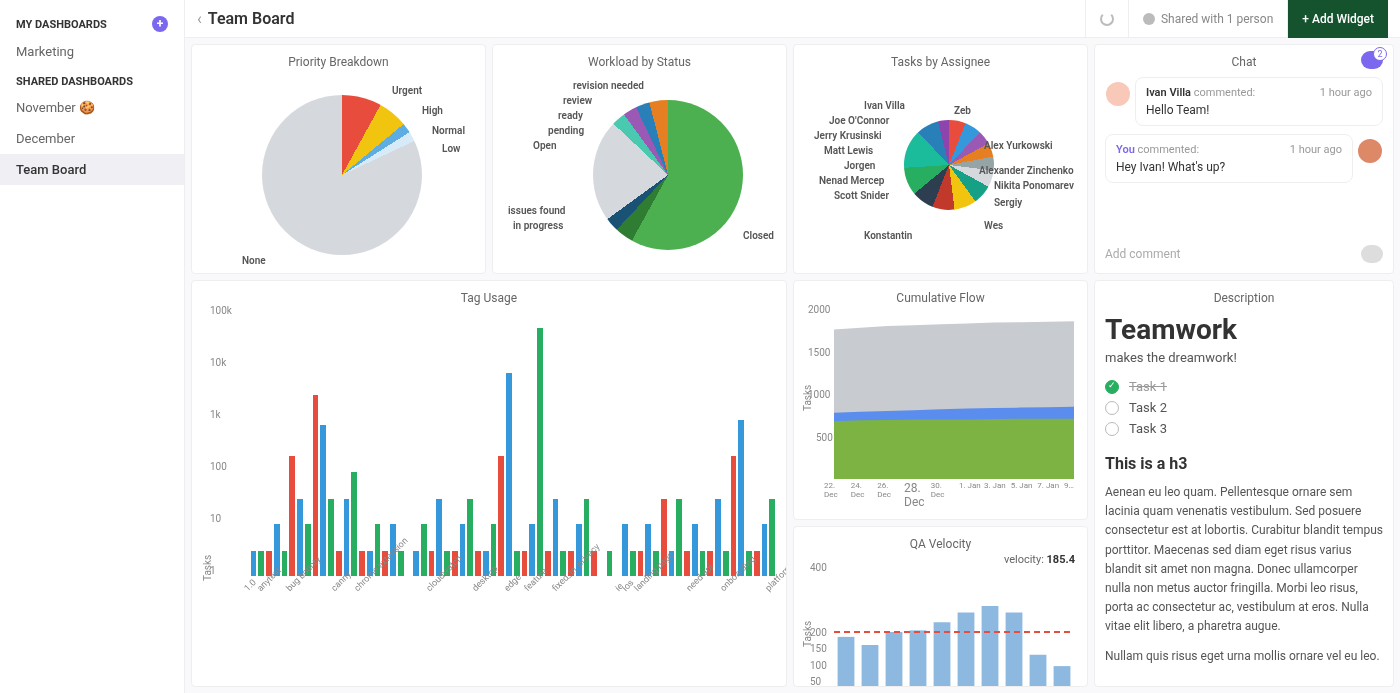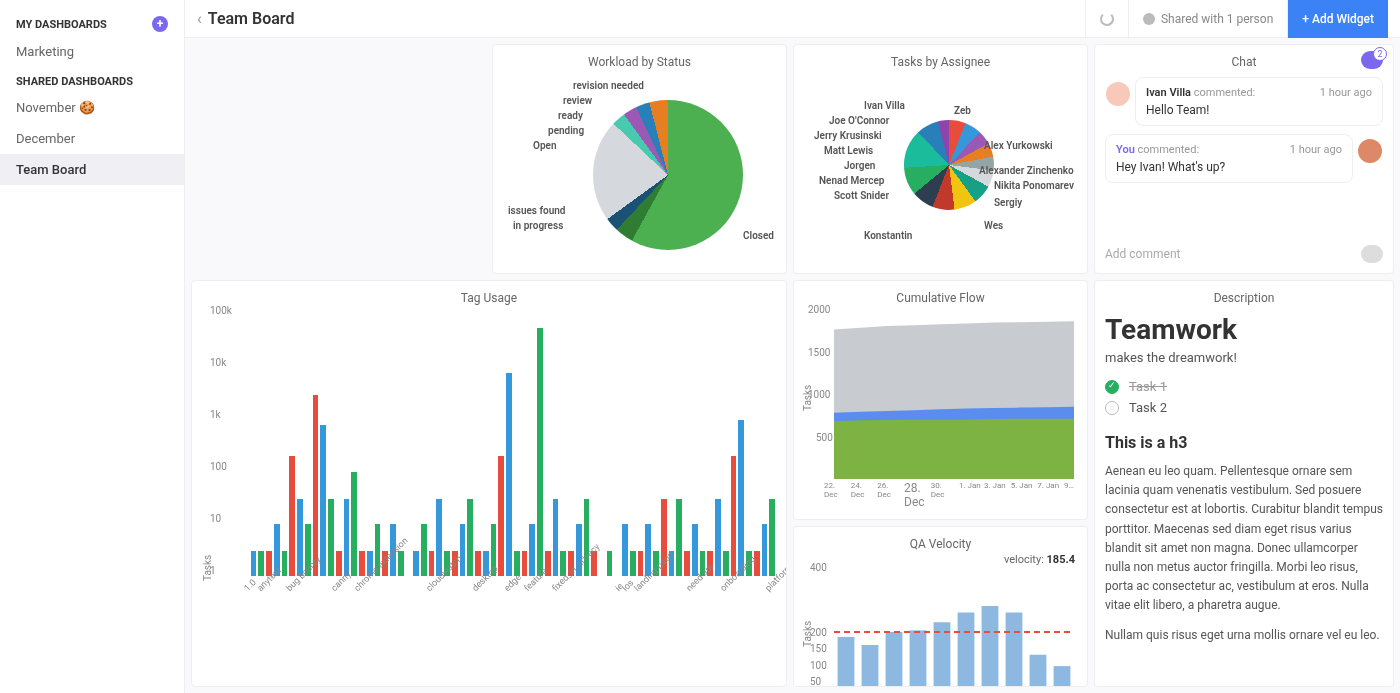--- a/index.html
+++ b/index.html
@@ -7,21 +7,21 @@
 .sidebar { width: 185px; background: #fff; border-right: 1px solid #eee; padding-top: 8px; }
 .side-section { padding: 8px 16px 4px; font-size: 11px; font-weight: 700; color: #333; display: flex; justify-content: space-between; align-items: center; }
 .plus-circle { width: 16px; height: 16px; border-radius: 50%; background: #7b68ee; color: #fff; display: flex; align-items: center; justify-content: center; font-size: 12px; line-height: 1; }
 .side-item { padding: 8px 16px; font-size: 13px; color: #666; cursor: pointer; }
 .side-item.active { background: #f0f0f4; color: #333; font-weight: 500; }
 .main { flex: 1; display: flex; flex-direction: column; }
 .topbar { height: 38px; background: #fff; border-bottom: 1px solid #eee; display: flex; align-items: center; padding: 0 12px; }
 .back-icon { color: #999; margin-right: 6px; font-size: 16px; cursor: pointer; }
 .page-title { font-size: 16px; font-weight: 600; color: #333; flex: 1; }
 .tb-btn { height: 38px; padding: 0 14px; display: flex; align-items: center; border-left: 1px solid #eee; color: #888; font-size: 12px; cursor: pointer; }
-.tb-btn.primary { background: #3b82f6; color: #fff; font-weight: 500; }
+.tb-btn.primary { background: #14532d; color: #fff; font-weight: 500; }
 .refresh-icon { width: 14px; height: 14px; border: 2px solid #bbb; border-radius: 50%; border-top-color: transparent; }
 .share-icon { width: 12px; height: 12px; background: #bbb; border-radius: 50%; margin-right: 6px; }
 .content { flex: 1; overflow: hidden; padding: 6px; display: grid; grid-template-columns: 295px 295px 295px 1fr; grid-template-rows: 230px 240px 1fr; gap: 6px; }
 .widget { background: #fff; border: 1px solid #eee; border-radius: 4px; padding: 10px; position: relative; overflow: hidden; }
 .widget-title { text-align: center; font-size: 12px; color: #666; margin-bottom: 6px; }
 .w-priority { grid-column: 1; grid-row: 1; }
 .w-workload { grid-column: 2; grid-row: 1; }
 .w-assignee { grid-column: 3; grid-row: 1; }
 .w-chat { grid-column: 4; grid-row: 1; }
 .w-tag { grid-column: 1 / span 2; grid-row: 2 / span 2; }
@@ -94,20 +94,31 @@
       <span class="share-icon"></span>
       <span>Shared with 1 person</span>
     </div>
     <div class="tb-btn primary">
       <span>+ Add Widget</span>
     </div>
   </div>
 
   <div class="content">
 
+    <div class="widget w-priority">
+      <div class="widget-title">Priority Breakdown</div>
+      <div class="pie-wrap" id="pie-priority">
+          <div class="pie" style="width: 160px; height: 160px; left: 60px; top: 20px; background: conic-gradient(rgb(231, 76, 60) 0deg, rgb(231, 76, 60) 28.8deg, rgb(241, 196, 15) 28.8deg, rgb(241, 196, 15) 50.4deg, rgb(93, 173, 226) 50.4deg, rgb(93, 173, 226) 57.6deg, rgb(214, 234, 248) 57.6deg, rgb(214, 234, 248) 64.8deg, rgb(213, 216, 220) 64.8deg, rgb(213, 216, 220) 360deg);"></div>
+          <div class="lbl" style="left: 190px; top: 10px;">Urgent</div>
+          <div class="lbl" style="left: 220px; top: 30px;">High</div>
+          <div class="lbl" style="left: 230px; top: 50px;">Normal</div>
+          <div class="lbl" style="left: 240px; top: 68px;">Low</div>
+          <div class="lbl" style="left: 40px; top: 180px;">None</div>
+        </div>
+    </div>
 
     <div class="widget w-workload">
       <div class="widget-title">Workload by Status</div>
       <div class="pie-wrap" id="pie-workload">
           <div class="pie" style="width: 150px; height: 150px; left: 90px; top: 25px; background: conic-gradient(rgb(76, 175, 80) 0deg, rgb(76, 175, 80) 208.8deg, rgb(46, 125, 50) 208.8deg, rgb(46, 125, 50) 223.2deg, rgb(26, 82, 118) 223.2deg, rgb(26, 82, 118) 234deg, rgb(213, 216, 220) 234deg, rgb(213, 216, 220) 313.2deg, rgb(72, 201, 176) 313.2deg, rgb(72, 201, 176) 324deg, rgb(155, 89, 182) 324deg, rgb(155, 89, 182) 334.8deg, rgb(41, 128, 185) 334.8deg, rgb(41, 128, 185) 345.6deg, rgb(230, 126, 34) 345.6deg, rgb(230, 126, 34) 360deg);"></div>
           <div class="lbl" style="left: 240px; top: 155px;">Closed</div>
           <div class="lbl" style="left: 10px; top: 145px;">in progress</div>
           <div class="lbl" style="left: 5px; top: 130px;">issues found</div>
           <div class="lbl" style="left: 30px; top: 65px;">Open</div>
           <div class="lbl" style="left: 45px; top: 50px;">pending</div>
@@ -378,20 +389,24 @@
       <div class="desc-sub">makes the dreamwork!</div>
       <div id="desc-tasks">
           <div class="task-row">
             <span class="task-check done"></span>
             <span class="task-done-text">Task 1</span>
           </div>
           <div class="task-row">
             <span class="task-check "></span>
             <span class="">Task 2</span>
           </div>
+          <div class="task-row">
+            <span class="task-check "></span>
+            <span class="">Task 3</span>
+          </div>
         </div>
       <div class="desc-h3">This is a h3</div>
       <p class="desc-p">Aenean eu leo quam. Pellentesque ornare sem lacinia quam venenatis vestibulum. Sed posuere consectetur est at lobortis. Curabitur blandit tempus porttitor. Maecenas sed diam eget risus varius blandit sit amet non magna. Donec ullamcorper nulla non metus auctor fringilla. Morbi leo risus, porta ac consectetur ac, vestibulum at eros. Nulla vitae elit libero, a pharetra augue.</p>
       <p class="desc-p">Nullam quis risus eget urna mollis ornare vel eu leo.</p>
     </div>
 
   </div>
 </div>
 
 </body></html>

